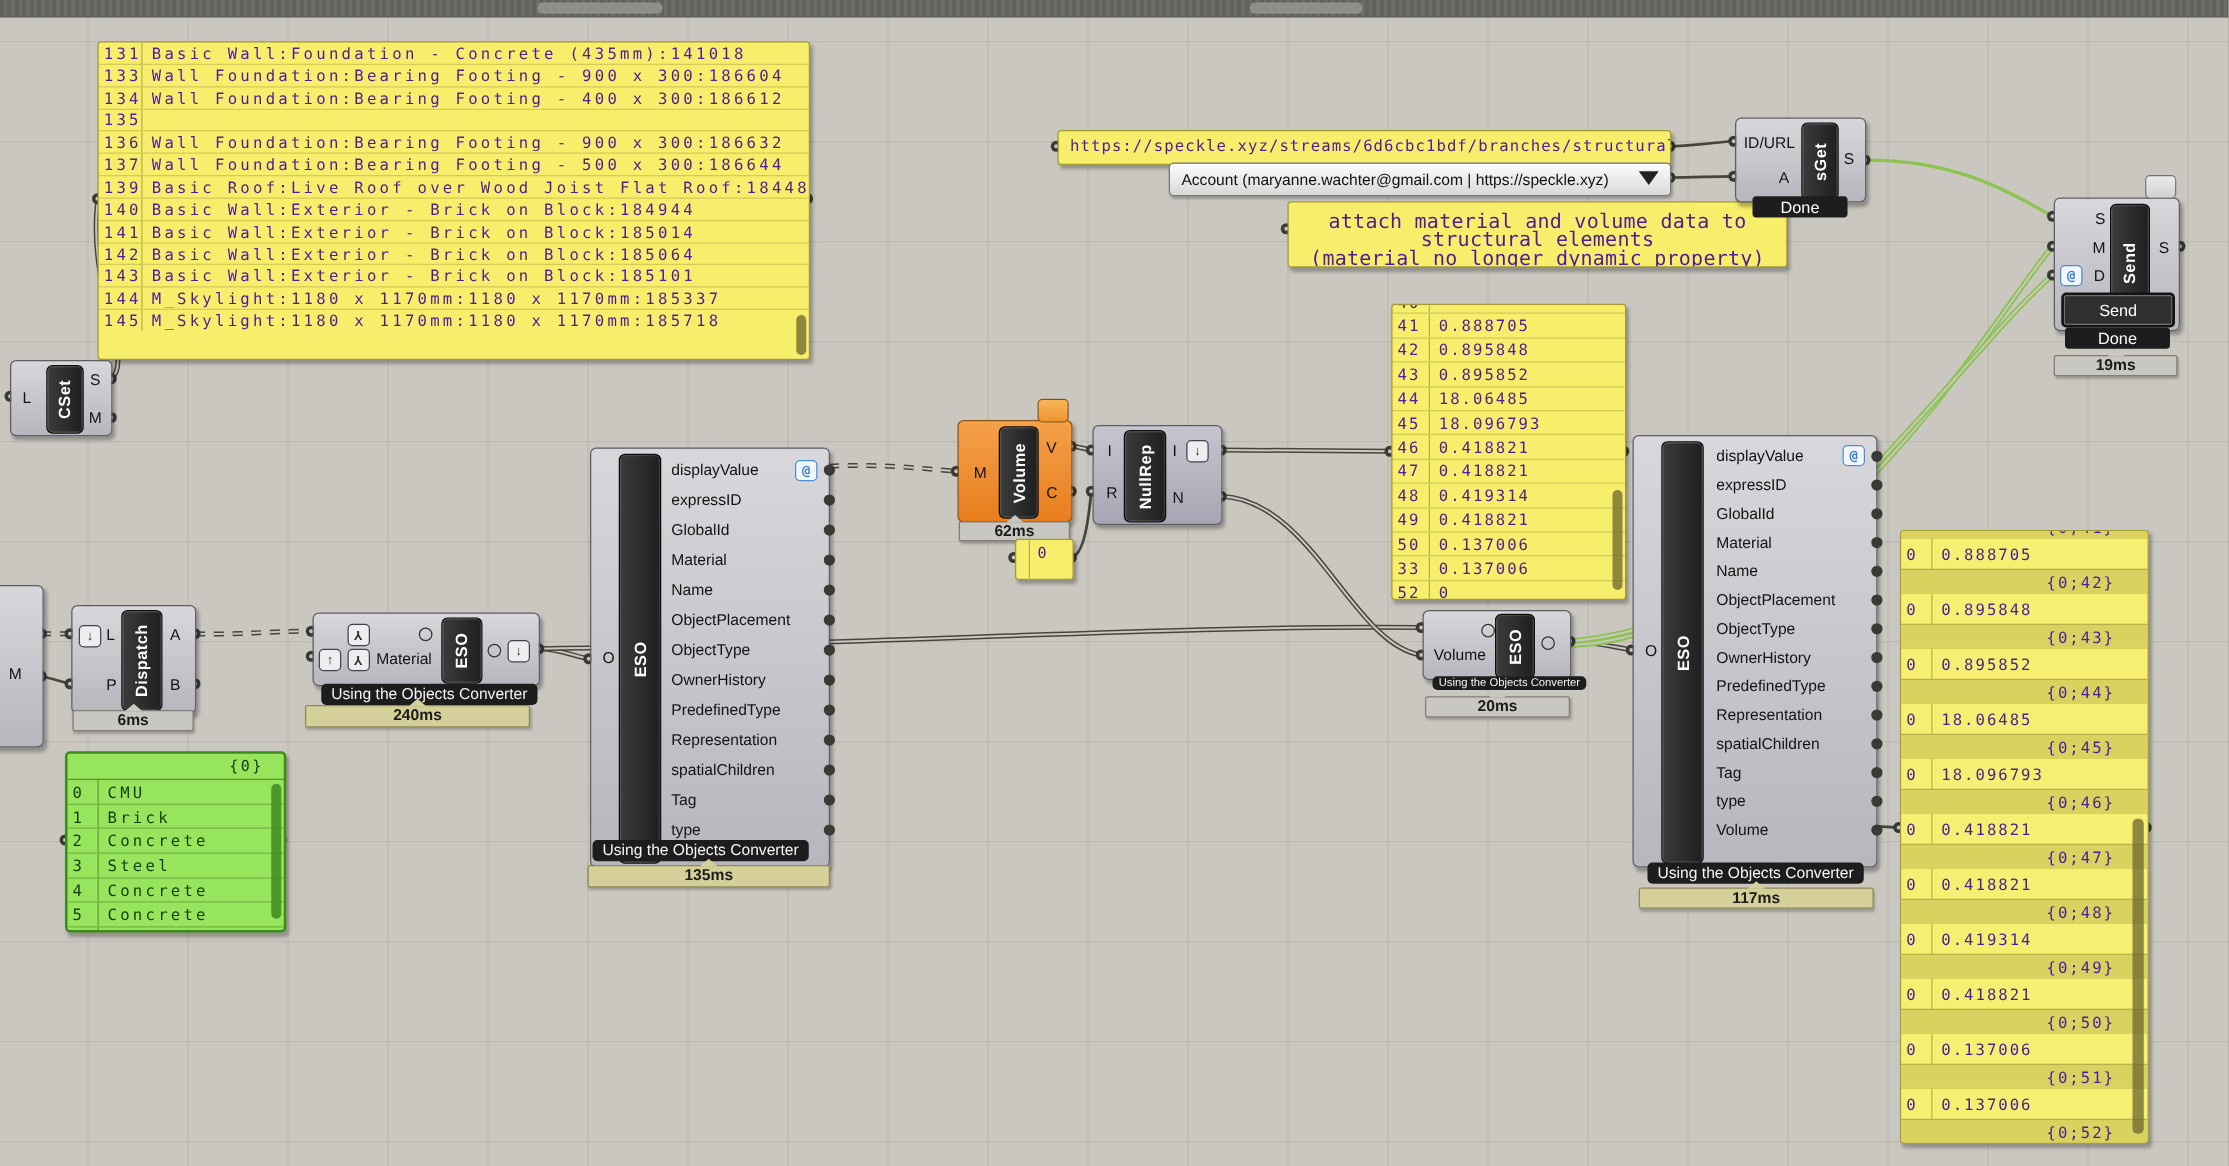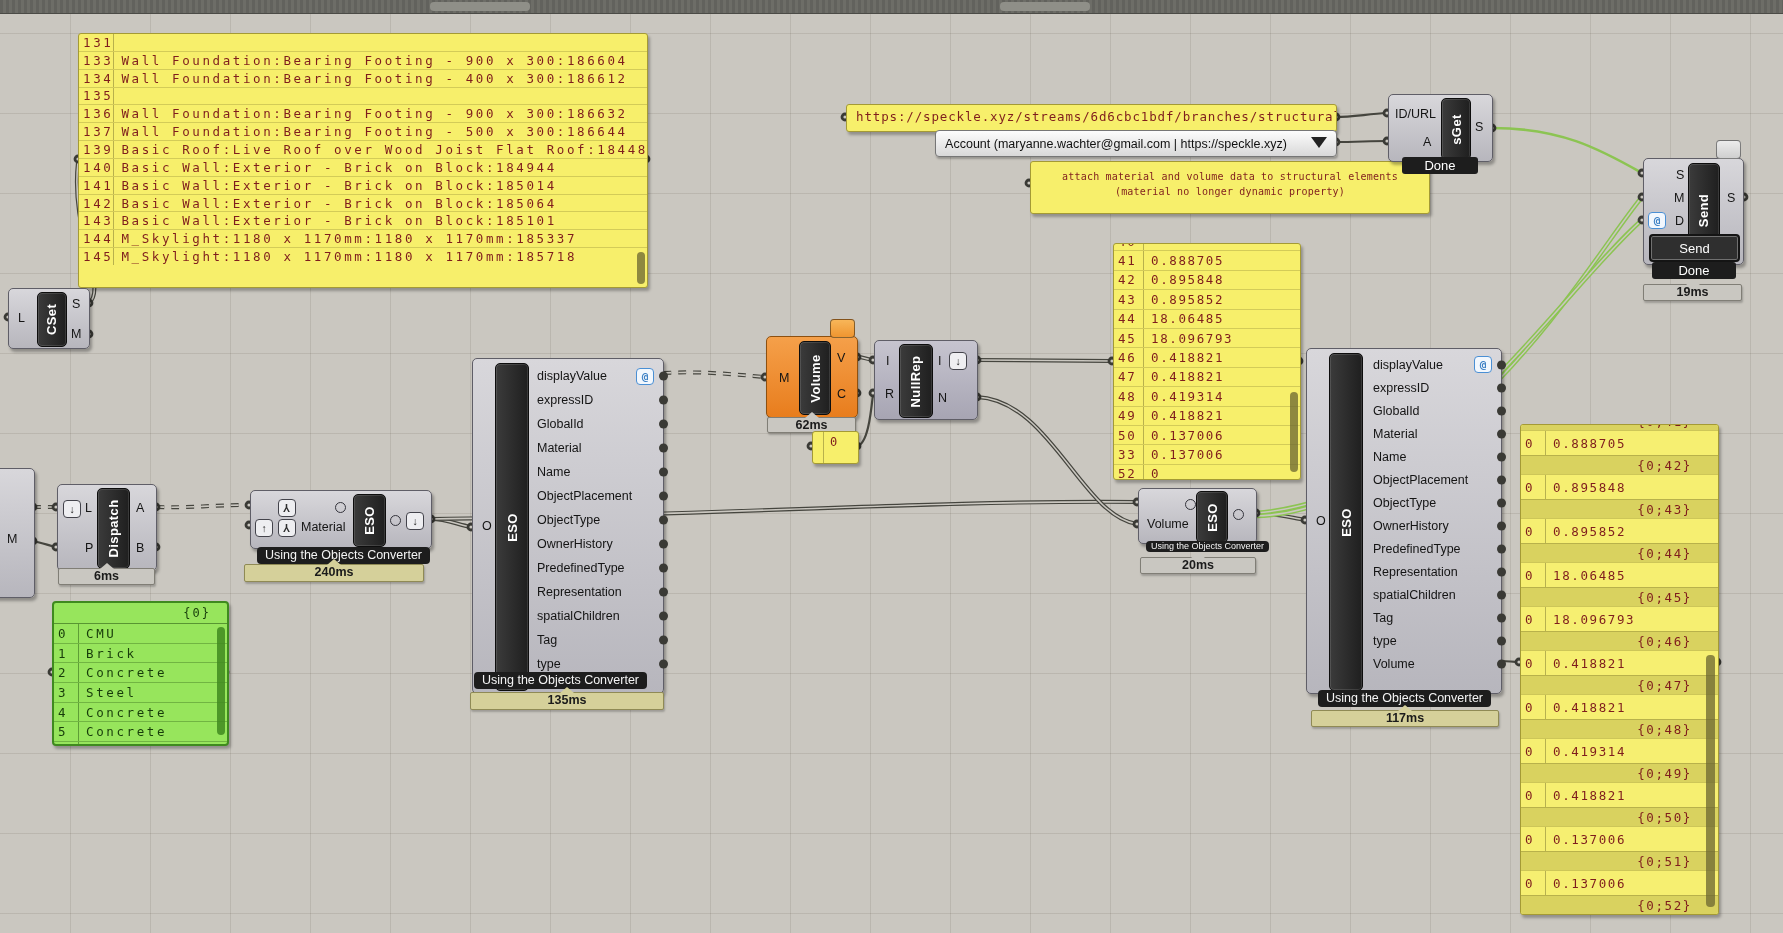--- a/index.html
+++ b/index.html
@@ -19,21 +19,21 @@
   .wireDi{stroke:#cac7c0;stroke-width:1.6;fill:none;}
   .dash{stroke-dasharray:8 7;}
   .wireS{stroke:#45453e;stroke-width:2.2;fill:none;}
   .wireG{stroke:#8cc452;stroke-width:4.5;fill:none;}
   .wireGi{stroke:#cac7c0;stroke-width:1.6;fill:none;}
   .wireGs{stroke:#8cc452;stroke-width:2.6;fill:none;}
   .grip{fill:#3a3a35;}
   .gripc{fill:#cac7c0;}
   
   .panel{position:absolute;z-index:2;background:#f7ef6b;border:1px solid #a49a35;border-radius:3px;
-    box-shadow:2px 3px 3px rgba(0,0,0,0.28);color:#7f1d1d;
+    box-shadow:2px 3px 3px rgba(0,0,0,0.28);color:#4c1d95;
     font-family:"DejaVu Sans Mono",monospace;overflow:hidden;}
   .prow{display:flex;align-items:center;border-top:1px solid rgba(120,112,40,0.28);white-space:nowrap;}
   .prow:first-child{border-top:none;}
   .prow .idx{flex:0 0 28px;padding-left:4px;border-right:1px solid rgba(90,85,30,0.4);align-self:stretch;display:flex;align-items:center;}
   .prow .val{padding-left:7px;overflow:hidden;}
   .vscroll{position:absolute;background:#6b6530;border-radius:4px;opacity:0.75;}
   
   .walls .prow{height:16.85px;font-size:12.5px;letter-spacing:2.6px;}
   
   .vols .prow{height:18.4px;font-size:12.5px;letter-spacing:1.6px;}
@@ -53,21 +53,21 @@
   .gpanel .hdr{height:20px;border-bottom:1px solid rgba(25,70,8,0.5);text-align:right;padding-right:16px;font-size:12px;line-height:20px;letter-spacing:2px;}
   .gpanel .prow{height:18.7px;font-size:12.5px;letter-spacing:2.6px;border-top:1px solid rgba(25,70,8,0.3);}
   .gpanel .prow:first-child{border-top:none;}
   .gpanel .prow .idx{flex:0 0 20px;border-right:1px solid rgba(25,70,8,0.45);}
   .gpanel .vscroll{background:#3f8a1f;opacity:0.85;}
   
   .mini{font-size:12px;display:flex;}
   .mini .gut{flex:0 0 10px;border-right:1px solid rgba(90,85,30,0.4);}
   .mini .val{padding:3px 0 0 6px;}
   
-  .noteline{text-align:center;font-size:10px;letter-spacing:0.2px;line-height:15px;}
+  .noteline{text-align:center;font-size:16px;letter-spacing:0.2px;line-height:15px;}
   .urltext{font-size:12.5px;letter-spacing:0.85px;line-height:24px;padding-left:9px;white-space:nowrap;}
   
   .node{position:absolute;z-index:2;background:linear-gradient(180deg,#d8d7db,#b7b6bd);
     border:1px solid #5f5e67;border-radius:5px;box-shadow:2px 3px 3px rgba(0,0,0,0.3);}
   .node.orange{background:linear-gradient(180deg,#f5a04a,#e87d1d);border-color:#8d5010;}
   .node.purple{background:linear-gradient(180deg,#c6c4cf,#a7a5b3);}
   .strip{position:absolute;background:linear-gradient(90deg,#3b3b3b,#1f1f1f);border:1px solid #0d0d0d;border-radius:5px;
     display:flex;align-items:center;justify-content:center;box-shadow:inset 0 0 0 1px rgba(255,255,255,0.12);}
   .strip span{transform:rotate(-90deg);color:#fff;font-weight:bold;font-size:13px;white-space:nowrap;letter-spacing:0.4px;}
   .port{position:absolute;font-size:12.5px;color:#141414;}
@@ -280,20 +280,21 @@
         <circle class="gripc" cx="1642" cy="220" r="1.6"></circle>
       <circle class="grip" cx="1744" cy="197" r="4.4"></circle>
         <circle class="gripc" cx="1744" cy="197" r="1.6"></circle>
     </g>
   </svg>
 
   <div class="panel walls" style="left:78px;top:33px;width:568px;height:253px;">
     <div class="rows">
         <div class="prow">
         <span class="idx">131</span>
+        <span class="val">Basic Wall:Foundation - Concrete (435mm):141018</span>
       </div>
         <div class="prow">
         <span class="idx">133</span>
         <span class="val">Wall Foundation:Bearing Footing - 900 x 300:186604</span>
       </div>
         <div class="prow">
         <span class="idx">134</span>
         <span class="val">Wall Foundation:Bearing Footing - 400 x 300:186612</span>
       </div>
         <div class="prow">

